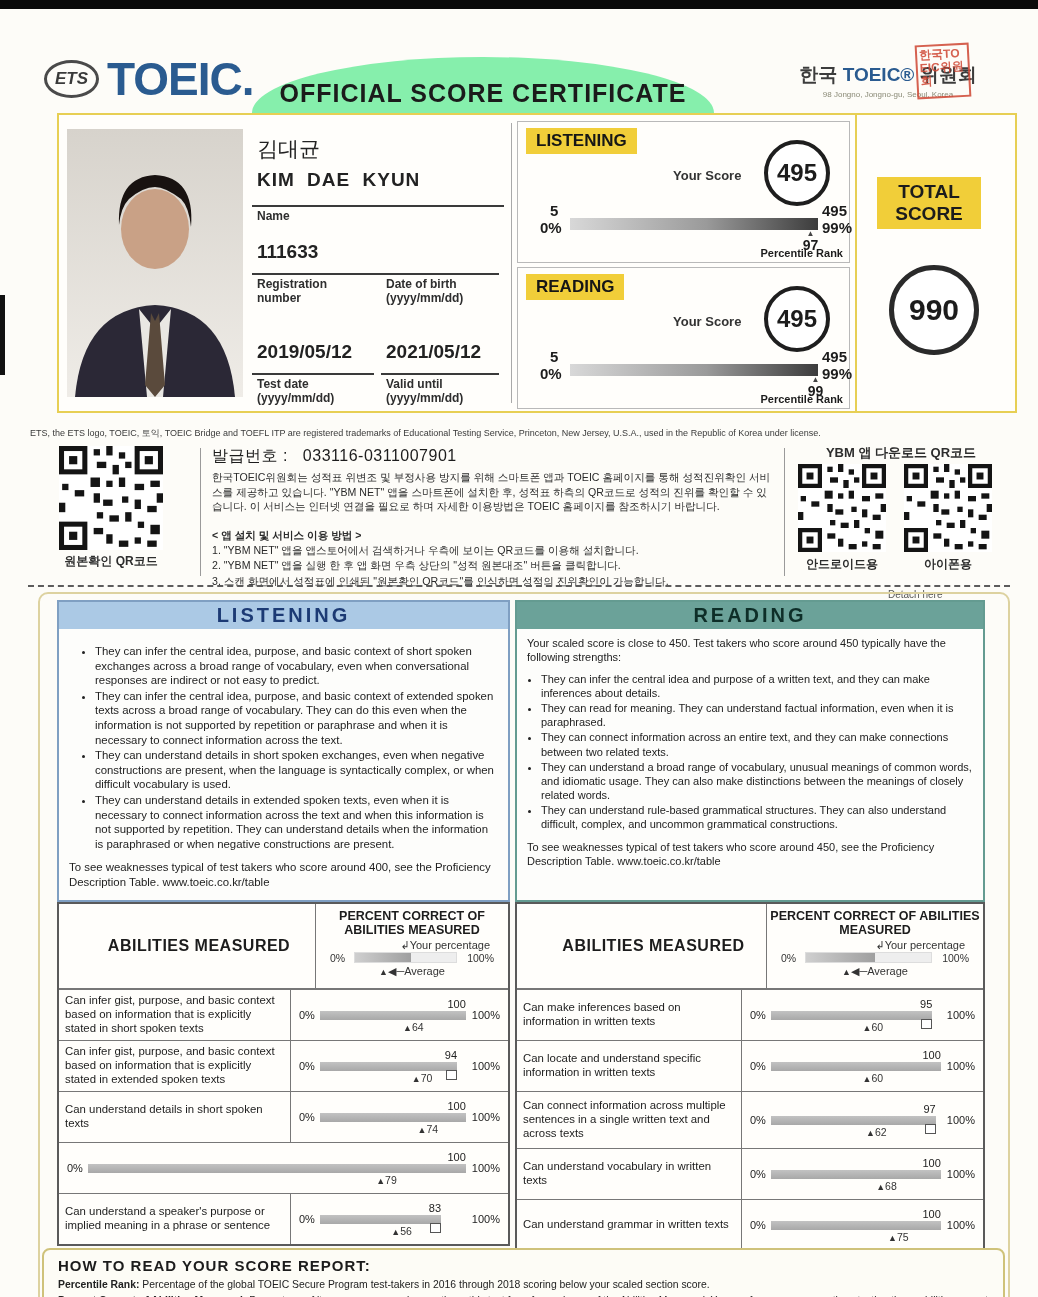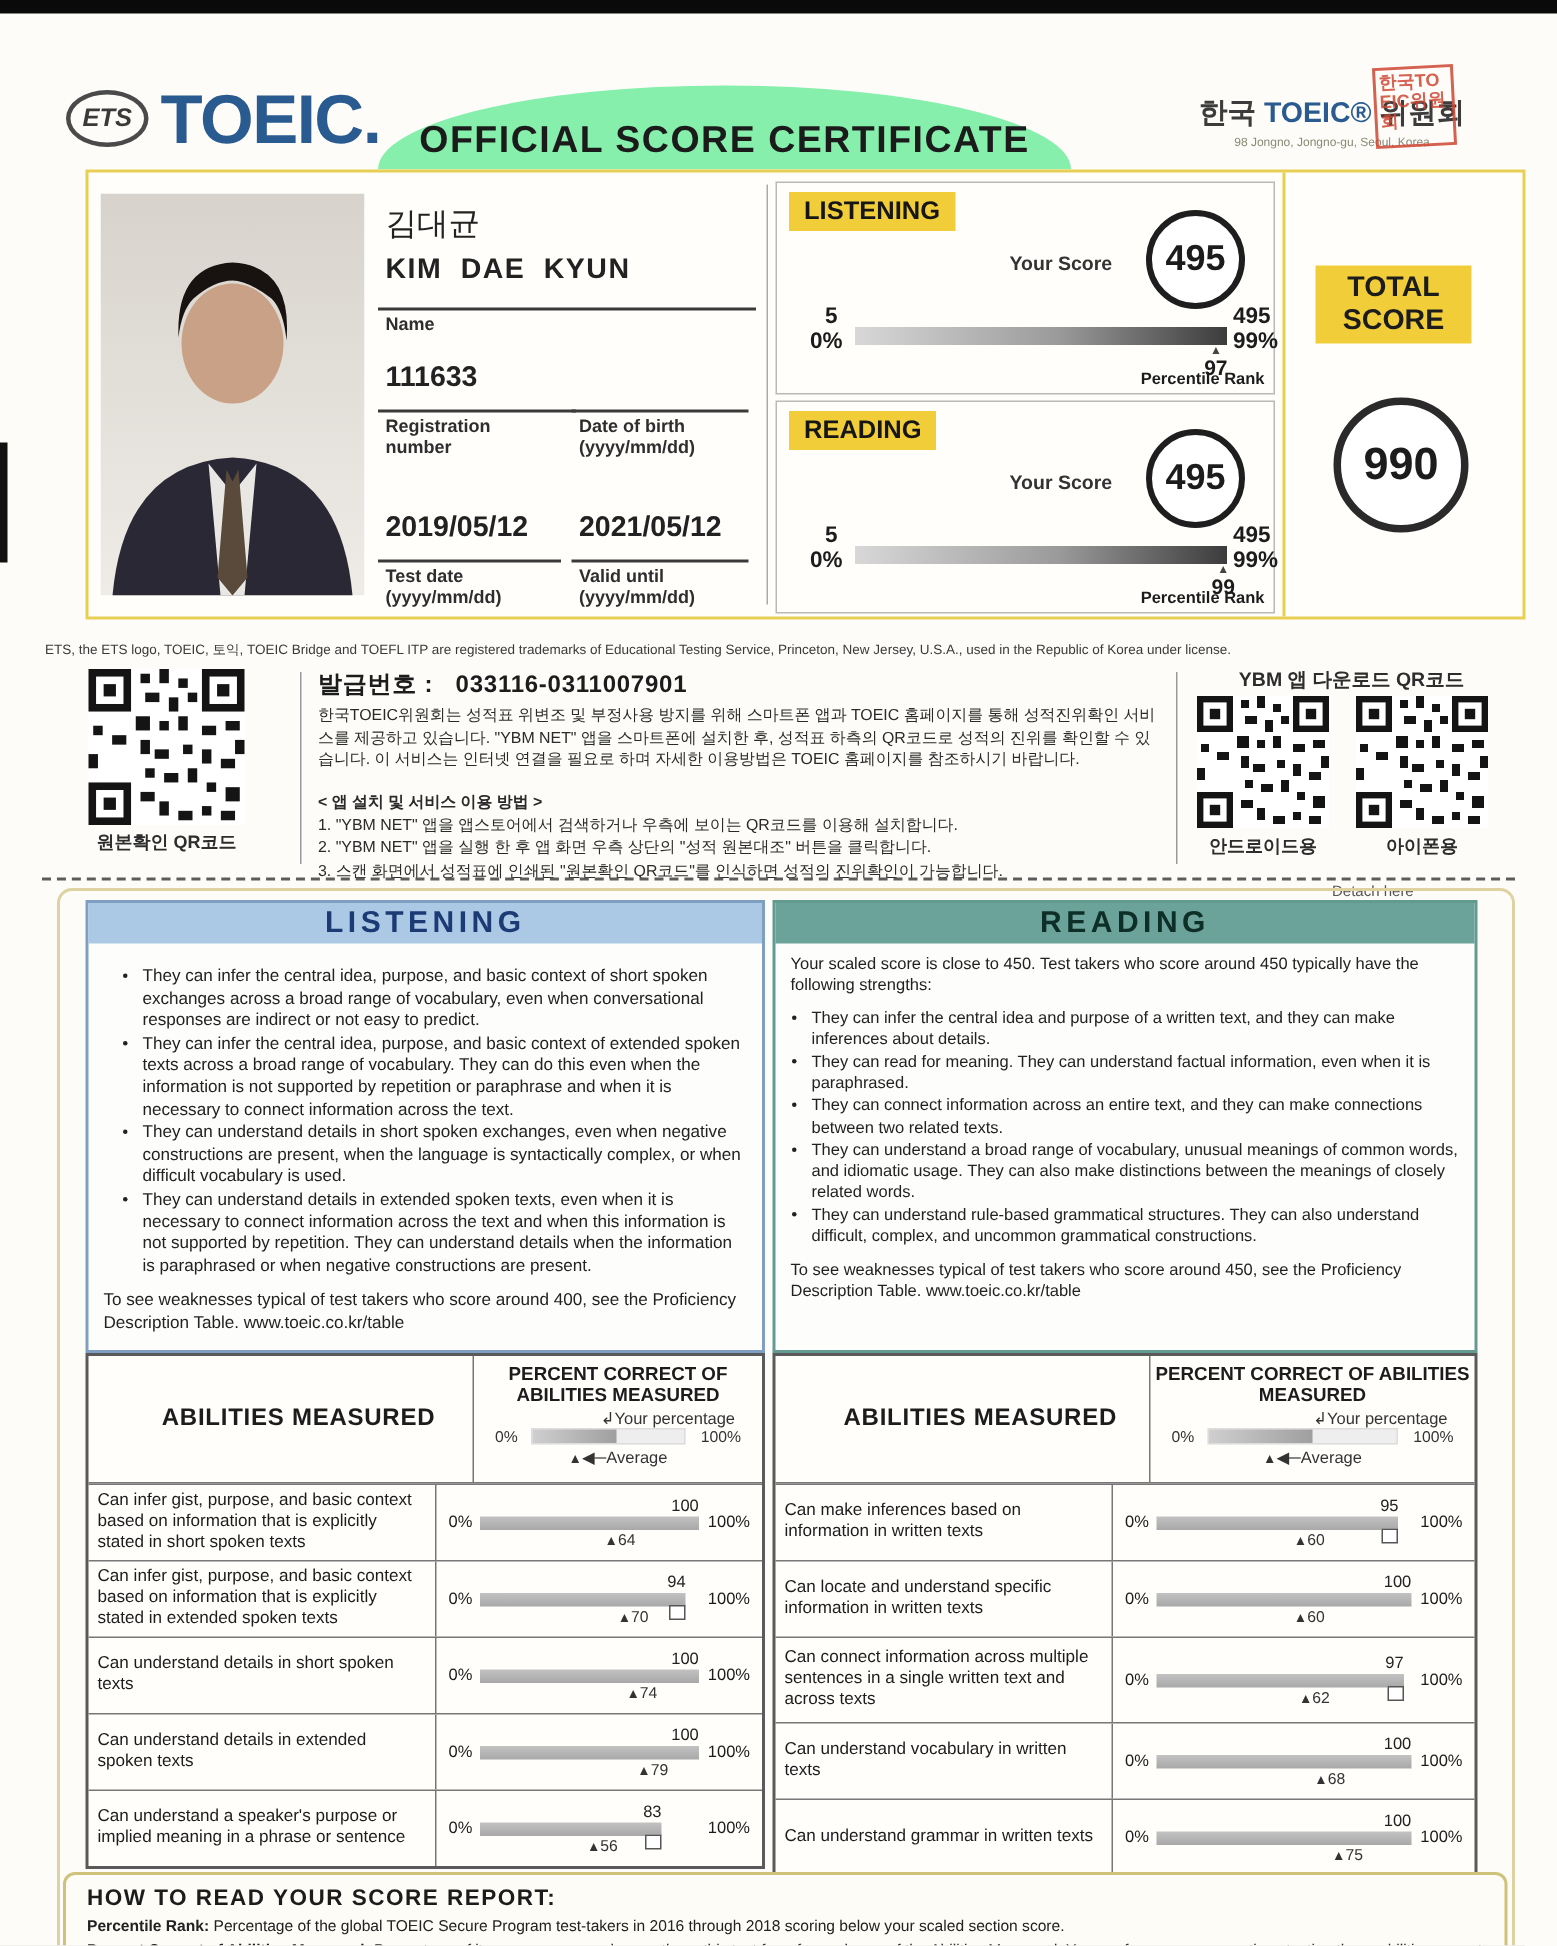--- a/index.html
+++ b/index.html
@@ -42,21 +42,21 @@
   .total-badge{position:absolute;left:818px;top:62px;width:104px;background:#f1ce39;text-align:center;
                font-size:19px;font-weight:900;padding:4px 0;line-height:1.15;}
   .total-circle{position:absolute;left:830px;top:150px;width:80px;height:80px;border:5px solid #2a2a2a;border-radius:50%;
                 display:flex;align-items:center;justify-content:center;font-size:30px;font-weight:900;background:#fff;}
   .vline-y{position:absolute;left:796px;top:0;height:100%;border-left:2px solid #e7cf54;}
   .vline-g{position:absolute;left:452px;top:8px;height:280px;border-left:1px solid #a9a9a9;}
   
   .tm{position:absolute;left:30px;top:427px;width:985px;font-size:9px;color:#3a3a3a;}
   
   .qr{display:block;}
-  .issue-head{font-size:16px;font-weight:bold;letter-spacing:.5px;}
+  .issue-head{font-size:16px;font-weight:normal;letter-spacing:.5px;}
   .issue-par{font-size:10.6px;line-height:1.38;color:#2a2a2a;}
   .issue-steps{font-size:10.6px;line-height:1.45;color:#2a2a2a;}
   .qr-cap{font-size:12px;font-weight:bold;color:#2d2d2d;text-align:center;}
   .vsep{position:absolute;top:448px;height:128px;border-left:1px solid #9a9a9a;}
   .detach{position:absolute;left:28px;top:585px;width:982px;border-top:2px dashed #5c5c5c;}
   .detach-lab{position:absolute;left:888px;top:589px;font-size:10px;color:#555;}
   
   .lower-outline{position:absolute;left:38px;top:592px;width:968px;height:720px;border:2px solid #ddd2a0;border-radius:10px;}
   
   .descbox{position:absolute;top:600px;height:302px;background:#fdfdfb;box-sizing:border-box;}
@@ -396,21 +396,20 @@
           <div class="fill" style="width: 100%;"></div>
           <span class="val" style="left: 100%;">100</span>
 
           <span class="avgm" style="left: 74%;"><span class="tri">▲</span><span>74</span></span>
         </div>
         <span class="p100">100%</span>
       </div>
     </div>
 
     <div class="arow">
-      <div class="alabel">Can understand details in extended spoken texts</div>
       <div class="abar">
         <span class="p0">0%</span>
         <div class="track">
           <div class="fill" style="width: 100%;"></div>
           <span class="val" style="left: 100%;">100</span>
 
           <span class="avgm" style="left: 79%;"><span class="tri">▲</span><span>79</span></span>
         </div>
         <span class="p100">100%</span>
       </div>

